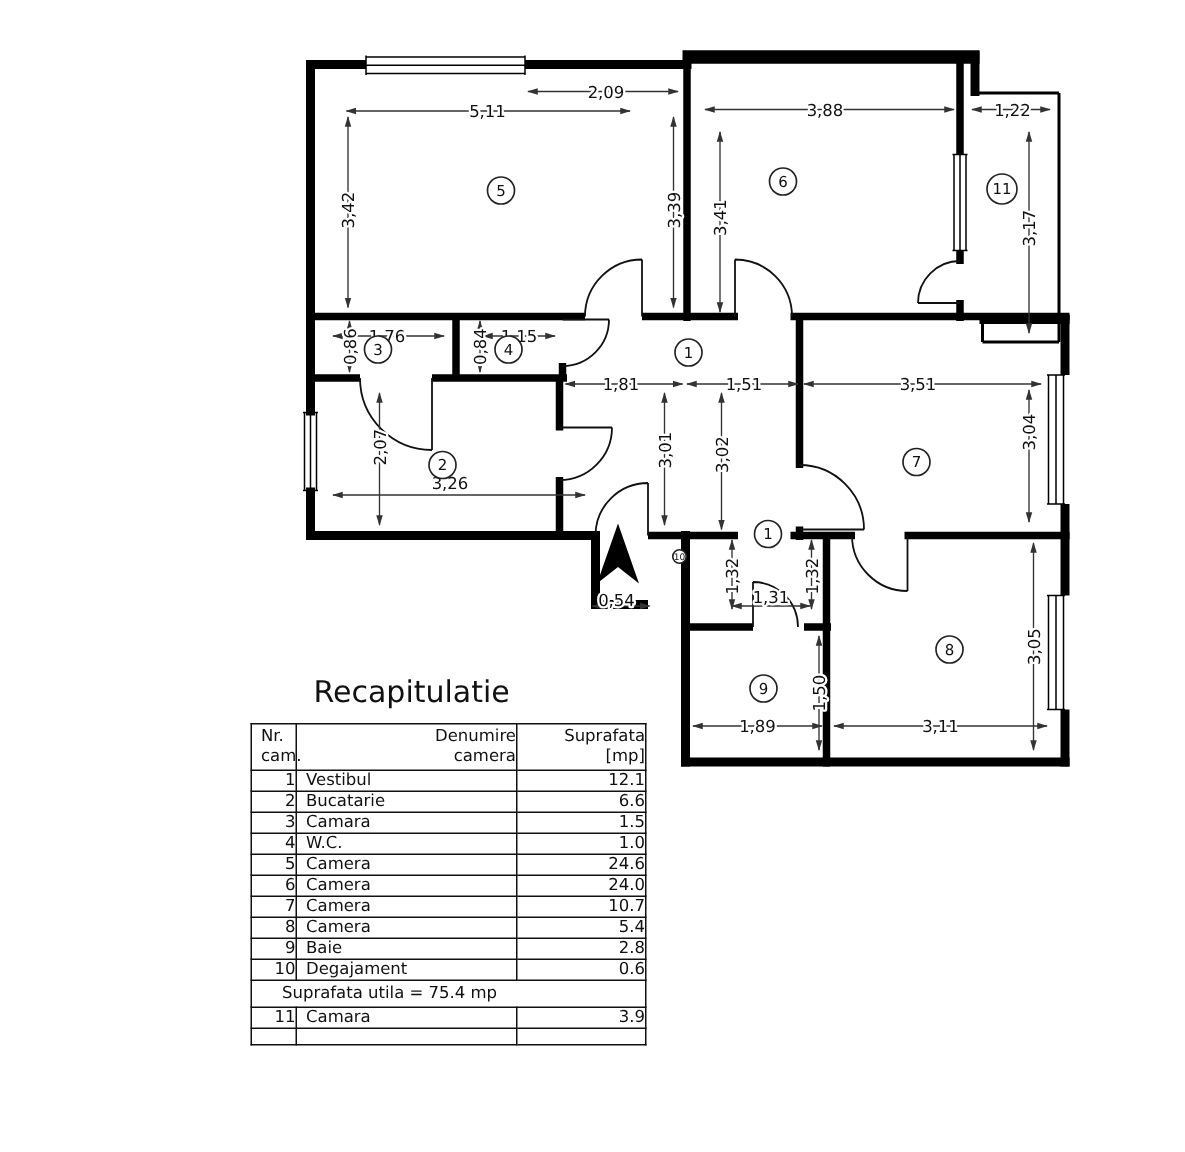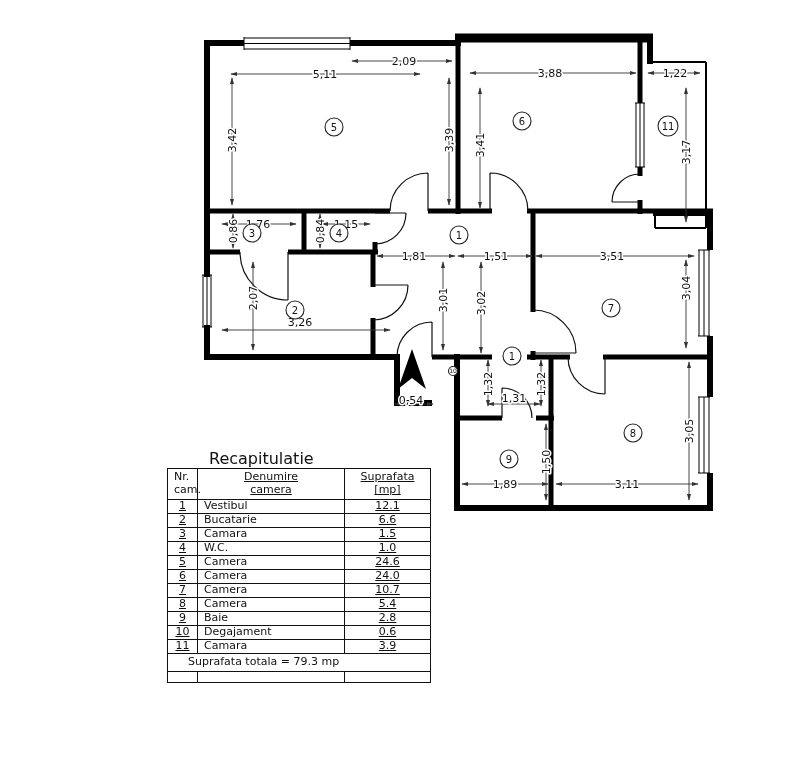--- a/index.html
+++ b/index.html
@@ -9,25 +9,25 @@
   .wall6{stroke:#000;stroke-width:6;fill:none;stroke-linecap:butt;}
   .wall8{stroke:#000;stroke-width:9;fill:none;stroke-linecap:butt;}
   .wall5{stroke:#000;stroke-width:5;fill:none;stroke-linecap:butt;}
   .thin2{stroke:#000;stroke-width:2;fill:none;}
   .win{stroke:#000;stroke-width:1;fill:none;}
   .door{stroke:#111;stroke-width:1.2;fill:none;}
   .dimline{stroke:#333;stroke-width:0.9;}
   .dimtext{font-size:11px;fill:#111;text-anchor:middle;paint-order:stroke;stroke:#fff;stroke-width:3px;stroke-linejoin:round;}
   .roomcircle{stroke:#222;stroke-width:1.1;fill:#fff;}
   .roomnum{font-size:10px;fill:#111;text-anchor:middle;}
-  #plan-title{position:absolute;left:209px;top:449px;font-size:16px;color:#111;}
-  #recap{position:absolute;left:167px;top:468px;width:263px;border-collapse:collapse;
+  #plan-title{position:absolute;left:209px;top:449px;font-size:20px;color:#111;}
+  #recap{position:absolute;left:167px;top:482px;width:263px;border-collapse:collapse;
     font-size:11px;color:#111;table-layout:fixed;}
   #recap td,#recap th{border:1.5px solid #111;padding:0 0;line-height:1.15;font-weight:normal;vertical-align:middle;}
-  #recap .c{text-align:center;text-decoration:underline;}
+  #recap .c{text-align:right;}
   #recap .l{text-align:left;padding-left:6px;}
   #recap thead td{height:30px;}
   #recap tbody td{height:13px;}
   #recap .span-row td{height:17px;text-align:left;padding-left:20px;}
   #recap .exec td{height:36px;text-align:center;}
   #recap .date-cell{font-size:9.5px;}
   #recap .partial td{height:10px;}
   .colw1{width:30px;} .colw2{width:147px;} .colw3{width:86px;}
 </style>
 </head>
@@ -270,28 +270,28 @@
           <td class="l">Baie</td>
           <td class="c">2.8</td>
         </tr>
         <tr>
           <td class="c">10</td>
           <td class="l">Degajament</td>
           <td class="c">0.6</td>
         </tr>
       </tbody>
     <tbody>
+      <tr class="span-row">
+        <td colspan="3">Suprafata utila = 75.4 mp</td>
+      </tr>
       <tr>
         <td class="c">11</td>
         <td class="l">Camara</td>
         <td class="c">3.9</td>
       </tr>
-      <tr class="span-row">
-        <td colspan="3">Suprafata totala = 79.3 mp</td>
-      </tr>
       <tr class="partial">
         <td></td>
           <td></td>
           <td></td>
       </tr>
     </tbody>
   </table>
 </div>
 
 </body></html>

